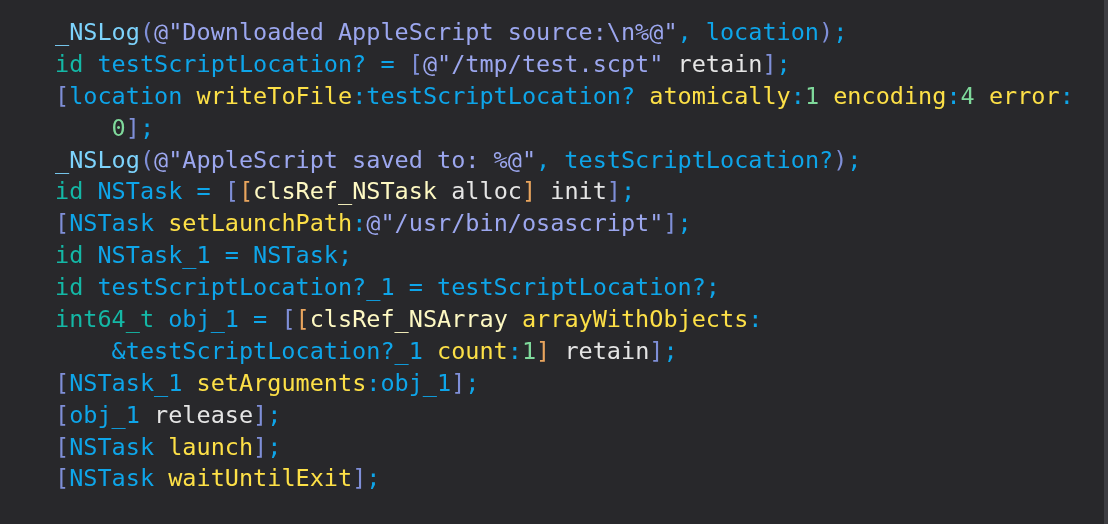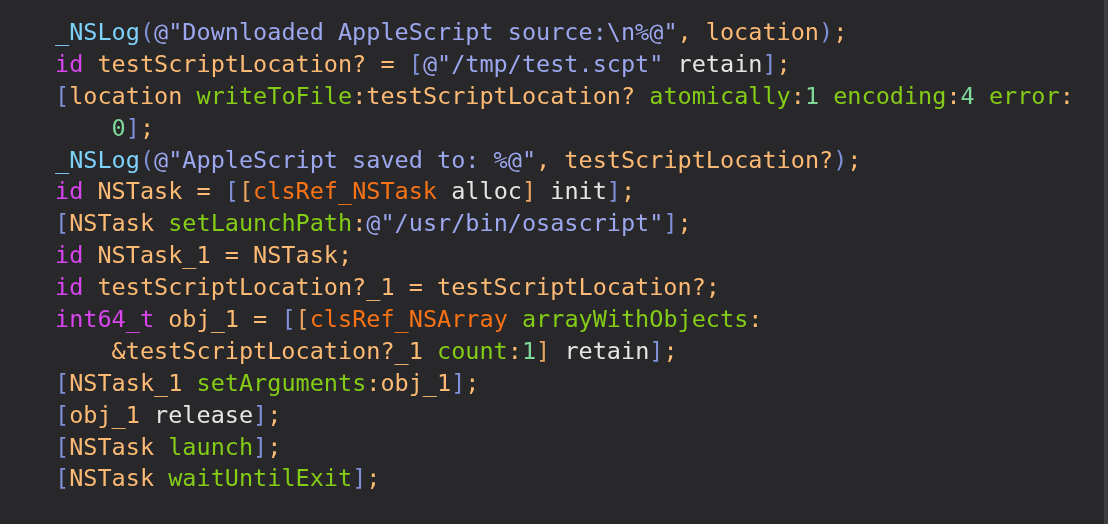--- a/index.html
+++ b/index.html
@@ -30,26 +30,26 @@
       left: 55px;
       top: 17px;
       margin: 0;
       font-family: "DejaVu Sans Mono", "Liberation Mono", monospace;
       font-size: 23.5px;
       line-height: 31.9px;
       color: #e6e6e6;
       white-space: pre;
     }
     .line { display: block; height: 31.9px; }
-    .t-plain { color: #fdba74; }
-    .t-kw { color: #d946ef; }
+    .t-plain { color: #0ea5e9; }
+    .t-kw { color: #14b8a6; }
     .t-fn { color: #7dd3fc; }
     .t-str { color: #9ca7ef; }
-    .t-sel { color: #84cc16; }
-    .t-cls { color: #f97316; }
+    .t-sel { color: #fde047; }
+    .t-cls { color: #fef9c3; }
     .t-msg { color: #e5e5e5; }
     .t-num { color: #7fd99b; }
     .t-b1 { color: #7f8fd8; }
     .t-b2 { color: #e9a55e; }
   </style>
 </head>
 <body>
 
 <div class="editor">
   <pre class="code" id="code"><span class="line"><span class="t-fn">_NSLog</span><span class="t-b1">(</span><span class="t-str">@"Downloaded AppleScript source:\n%@"</span><span class="t-plain">, location</span><span class="t-b1">)</span><span class="t-plain">;</span></span><span class="line"><span class="t-kw">id</span><span class="t-plain"> testScriptLocation? = </span><span class="t-b1">[</span><span class="t-str">@"/tmp/test.scpt"</span><span class="t-plain"> </span><span class="t-msg">retain</span><span class="t-b1">]</span><span class="t-plain">;</span></span><span class="line"><span class="t-b1">[</span><span class="t-plain">location </span><span class="t-sel">writeToFile</span><span class="t-plain">:testScriptLocation? </span><span class="t-sel">atomically</span><span class="t-plain">:</span><span class="t-num">1</span><span class="t-plain"> </span><span class="t-sel">encoding</span><span class="t-plain">:</span><span class="t-num">4</span><span class="t-plain"> </span><span class="t-sel">error</span><span class="t-plain">:</span></span><span class="line"><span class="t-plain">    </span><span class="t-num">0</span><span class="t-b1">]</span><span class="t-plain">;</span></span><span class="line"><span class="t-fn">_NSLog</span><span class="t-b1">(</span><span class="t-str">@"AppleScript saved to: %@"</span><span class="t-plain">, testScriptLocation?</span><span class="t-b1">)</span><span class="t-plain">;</span></span><span class="line"><span class="t-kw">id</span><span class="t-plain"> NSTask = </span><span class="t-b1">[</span><span class="t-b2">[</span><span class="t-cls">clsRef_NSTask</span><span class="t-plain"> </span><span class="t-msg">alloc</span><span class="t-b2">]</span><span class="t-plain"> </span><span class="t-msg">init</span><span class="t-b1">]</span><span class="t-plain">;</span></span><span class="line"><span class="t-b1">[</span><span class="t-plain">NSTask </span><span class="t-sel">setLaunchPath</span><span class="t-plain">:</span><span class="t-str">@"/usr/bin/osascript"</span><span class="t-b1">]</span><span class="t-plain">;</span></span><span class="line"><span class="t-kw">id</span><span class="t-plain"> NSTask_1 = NSTask;</span></span><span class="line"><span class="t-kw">id</span><span class="t-plain"> testScriptLocation?_1 = testScriptLocation?;</span></span><span class="line"><span class="t-kw">int64_t</span><span class="t-plain"> obj_1 = </span><span class="t-b1">[</span><span class="t-b2">[</span><span class="t-cls">clsRef_NSArray</span><span class="t-plain"> </span><span class="t-sel">arrayWithObjects</span><span class="t-plain">:</span></span><span class="line"><span class="t-plain">    &amp;testScriptLocation?_1 </span><span class="t-sel">count</span><span class="t-plain">:</span><span class="t-num">1</span><span class="t-b2">]</span><span class="t-plain"> </span><span class="t-msg">retain</span><span class="t-b1">]</span><span class="t-plain">;</span></span><span class="line"><span class="t-b1">[</span><span class="t-plain">NSTask_1 </span><span class="t-sel">setArguments</span><span class="t-plain">:obj_1</span><span class="t-b1">]</span><span class="t-plain">;</span></span><span class="line"><span class="t-b1">[</span><span class="t-plain">obj_1 </span><span class="t-msg">release</span><span class="t-b1">]</span><span class="t-plain">;</span></span><span class="line"><span class="t-b1">[</span><span class="t-plain">NSTask </span><span class="t-sel">launch</span><span class="t-b1">]</span><span class="t-plain">;</span></span><span class="line"><span class="t-b1">[</span><span class="t-plain">NSTask </span><span class="t-sel">waitUntilExit</span><span class="t-b1">]</span><span class="t-plain">;</span></span></pre>

